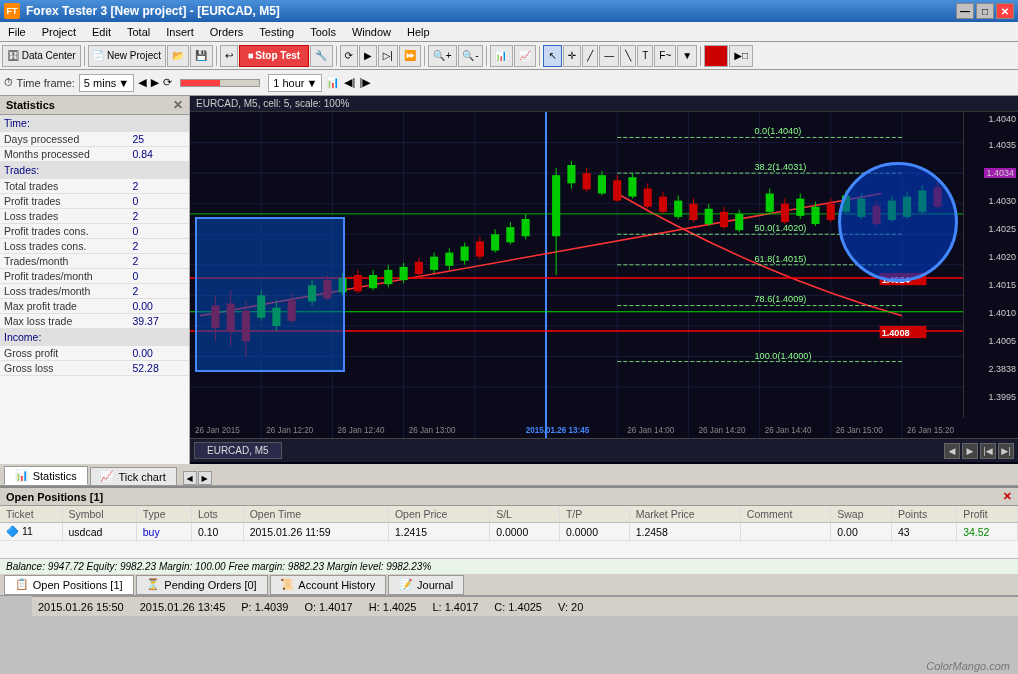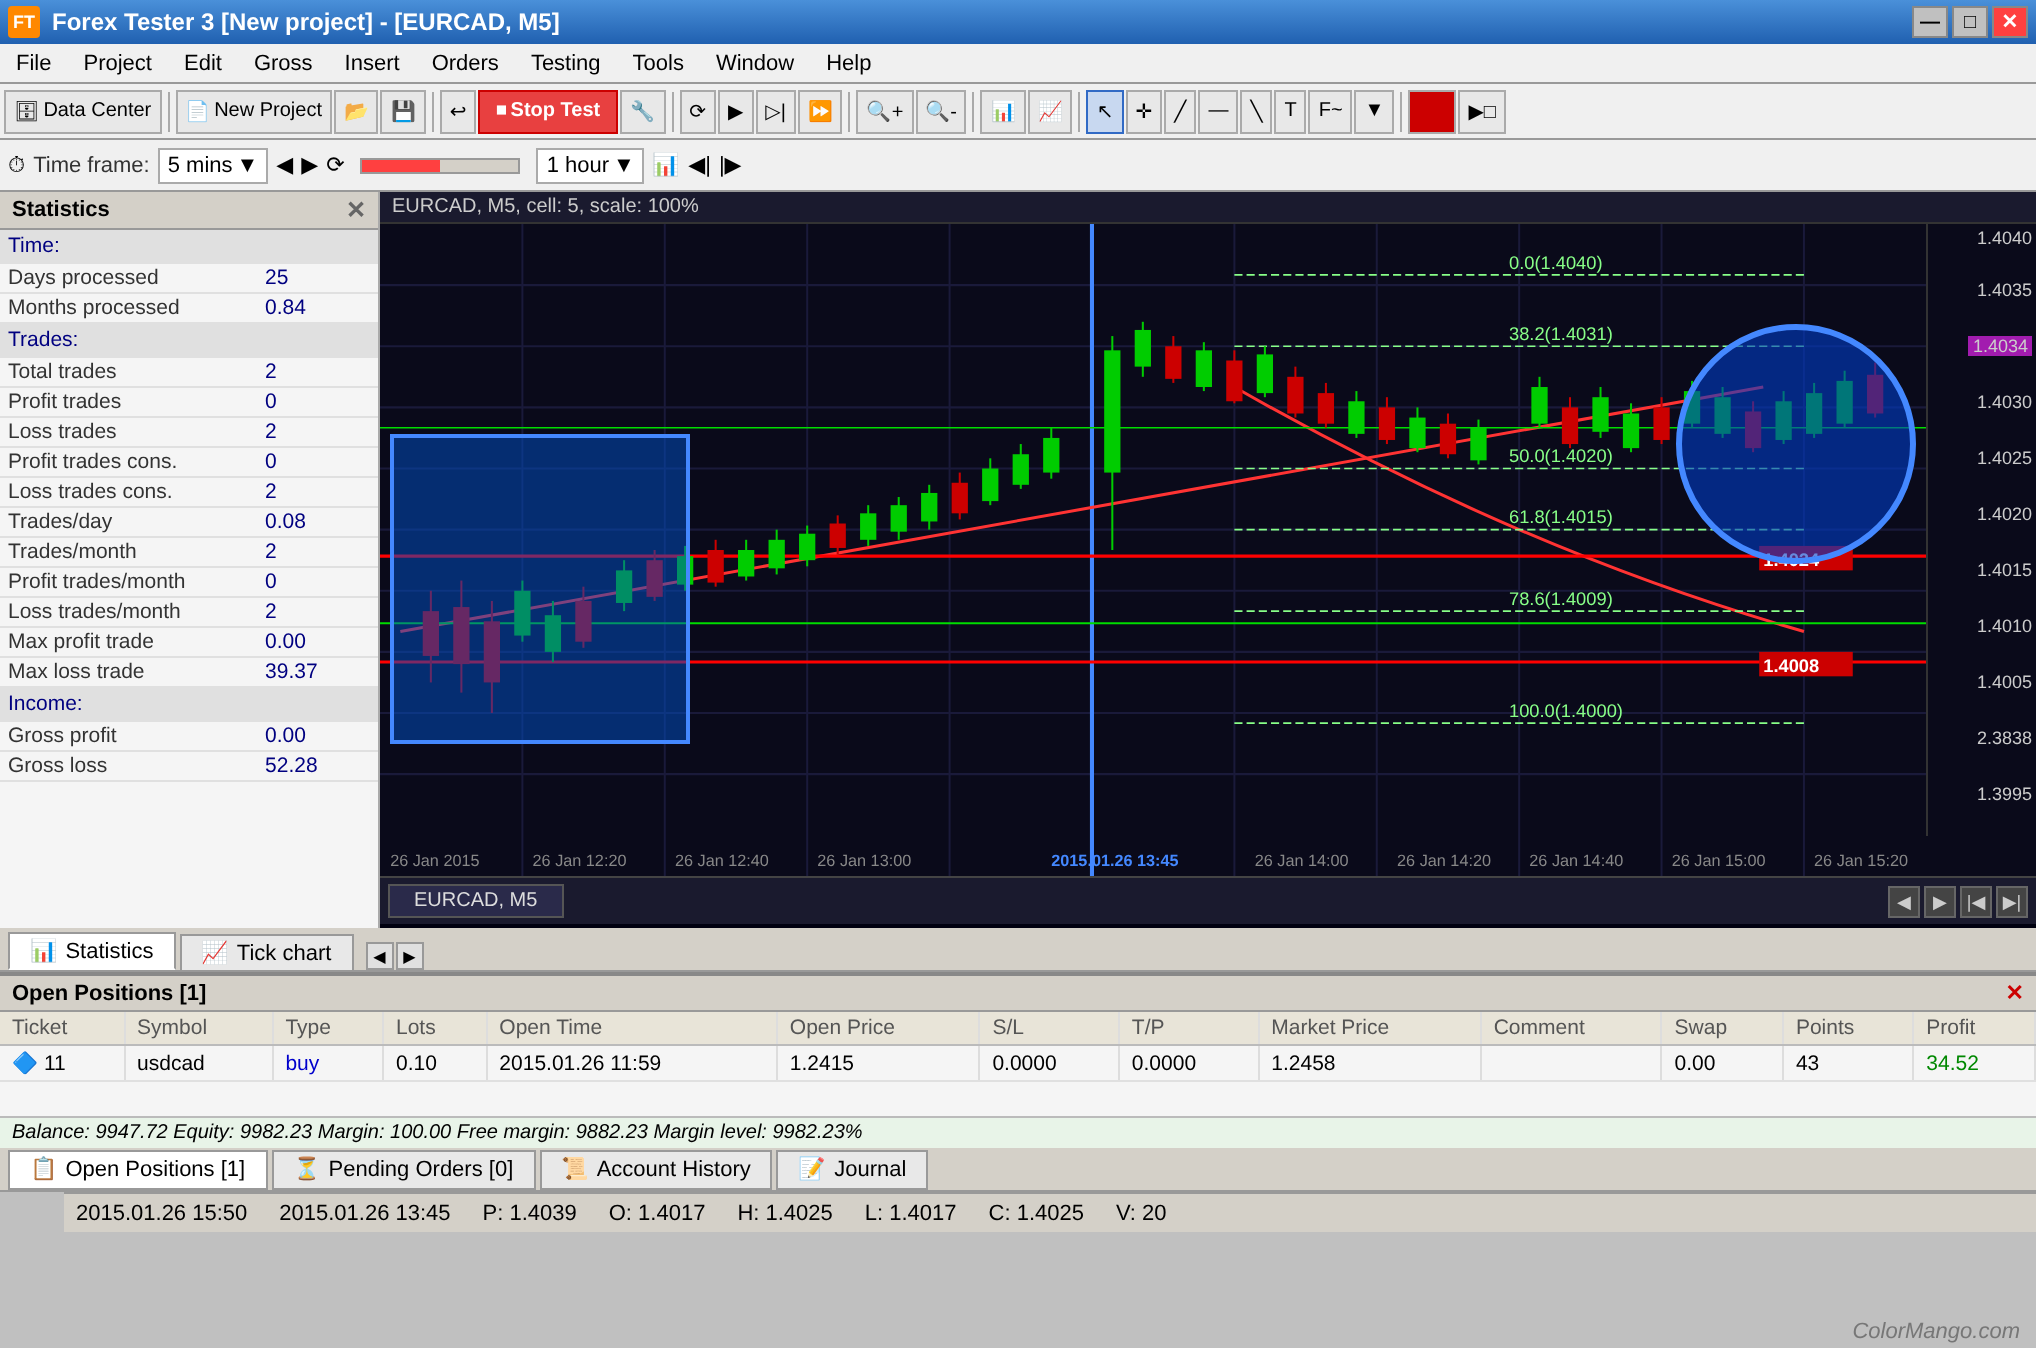--- a/index.html
+++ b/index.html
@@ -89,21 +89,21 @@
     <div class="title-btn">—</div>
     <div class="title-btn">□</div>
     <div class="title-btn" style="background:#ff4040;color:white;">✕</div>
   </div>
 </div>
 
 <div class="menu-bar">
   <div class="menu-item">File</div>
   <div class="menu-item">Project</div>
   <div class="menu-item">Edit</div>
-  <div class="menu-item">Gross</div>
+  <div class="menu-item">Total</div>
   <div class="menu-item">Insert</div>
   <div class="menu-item">Orders</div>
   <div class="menu-item">Testing</div>
   <div class="menu-item">Tools</div>
   <div class="menu-item">Window</div>
   <div class="menu-item">Help</div>
 </div>
 
 <div class="toolbar">
   <div class="tb-btn">
@@ -253,24 +253,20 @@
               <td>Loss trades</td>
               <td>2</td>
             </tr>
         <tr>
               <td>Profit trades cons.</td>
               <td>0</td>
             </tr>
         <tr>
               <td>Loss trades cons.</td>
               <td>2</td>
-            </tr>
-        <tr>
-              <td>Trades/day</td>
-              <td>0.08</td>
             </tr>
         <tr>
               <td>Trades/month</td>
               <td>2</td>
             </tr>
         <tr>
               <td>Profit trades/month</td>
               <td>0</td>
             </tr>
         <tr>

